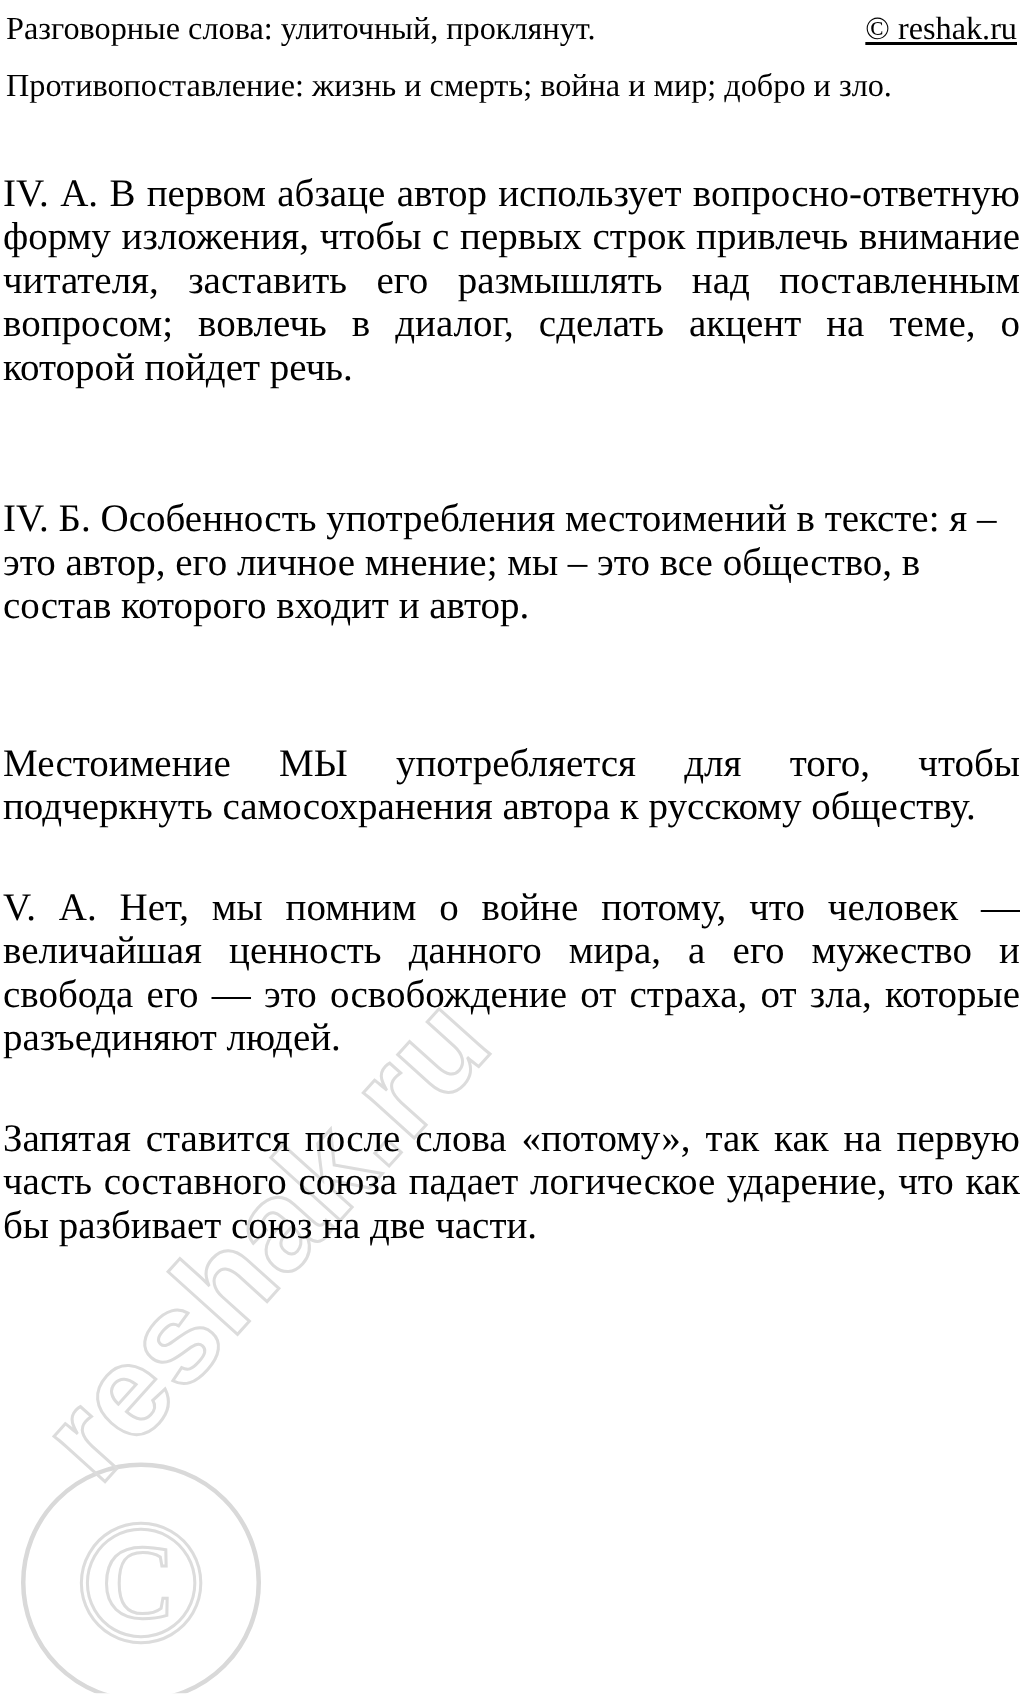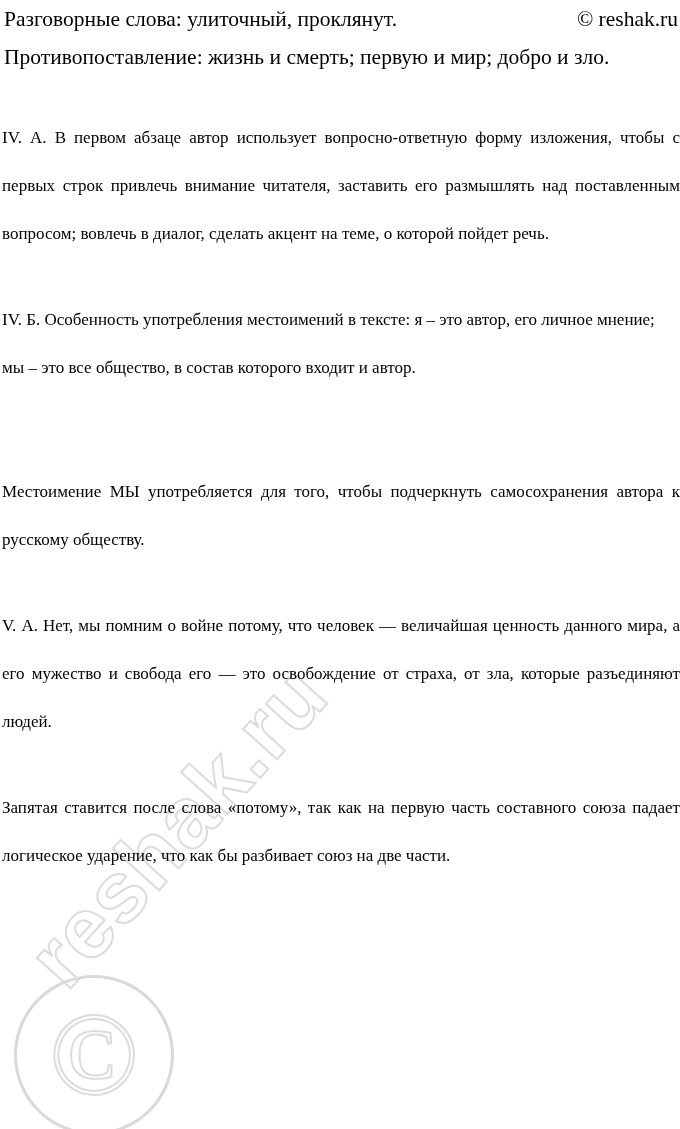--- a/index.html
+++ b/index.html
@@ -86,32 +86,34 @@
     line-height: 38px;
     white-space: nowrap;
   }
   .hdr-copyright {
     position: absolute;
     right: 2px;
     top: 0;
     font-size: 21.5px;
     line-height: 38px;
     white-space: nowrap;
+    text-decoration: underline;
   }
 
   p.para {
     margin: 0;
-    font-size: 17px;
-    line-height: 48px;
+    font-size: 26px;
+    line-height: 29px;
     text-align: justify;
     text-justify: inter-word;
     width: 678px;
   }
   p.para.nojustify {
     text-align: left;
+    margin-top: 34px;
   }
   .gap {
     height: 38px;
   }
   .gap-sm {
     height: 34px;
   }
 </style>
 </head>
 <body>
@@ -125,21 +127,21 @@
   </div>
 
   <div class="content">
 
     <div class="hdr-row">
       <div class="hdr-line">Разговорные слова: улиточный, проклянут.</div>
       <div class="hdr-copyright">© reshak.ru</div>
     </div>
 
     <div class="hdr-row">
-      <div class="hdr-line">Противопоставление: жизнь и смерть; первую и мир; добро и зло.</div>
+      <div class="hdr-line">Противопоставление: жизнь и смерть; война и мир; добро и зло.</div>
     </div>
 
     <div class="gap"></div>
 
     <p class="para">IV. А. В первом абзаце автор использует вопросно-ответную форму изложения, чтобы с первых строк привлечь внимание читателя, заставить его размышлять над поставленным вопросом; вовлечь в диалог, сделать акцент на теме, о которой пойдет речь.</p>
 
     <div class="gap"></div>
 
     <p class="para nojustify">IV. Б. Особенность употребления местоимений в тексте: я – это автор, его личное мнение; мы – это все общество, в состав которого входит и автор.</p>
 

